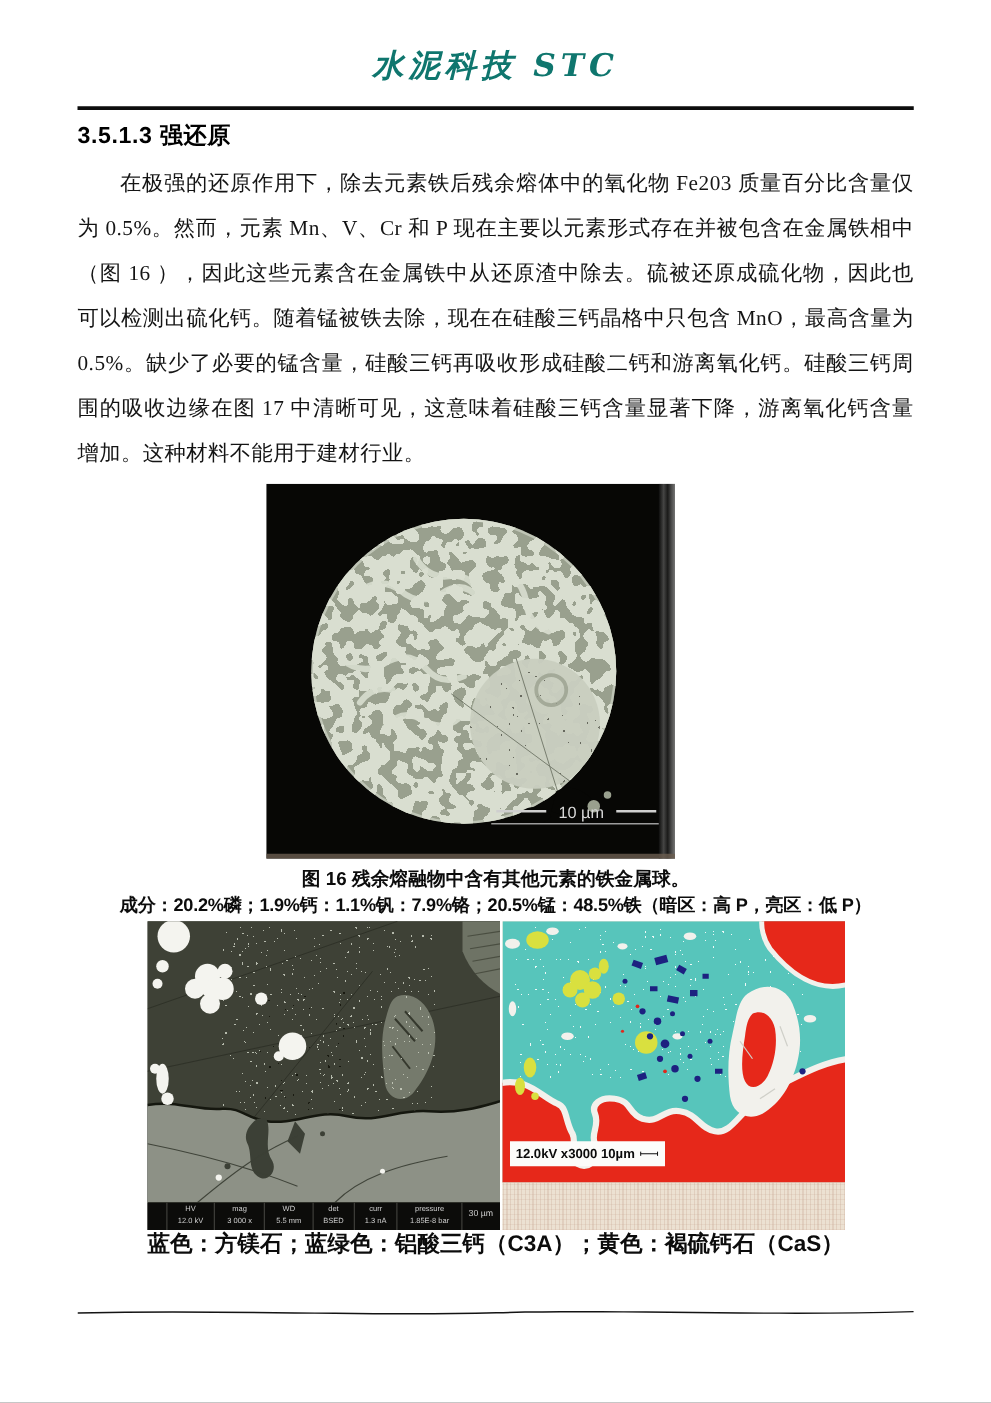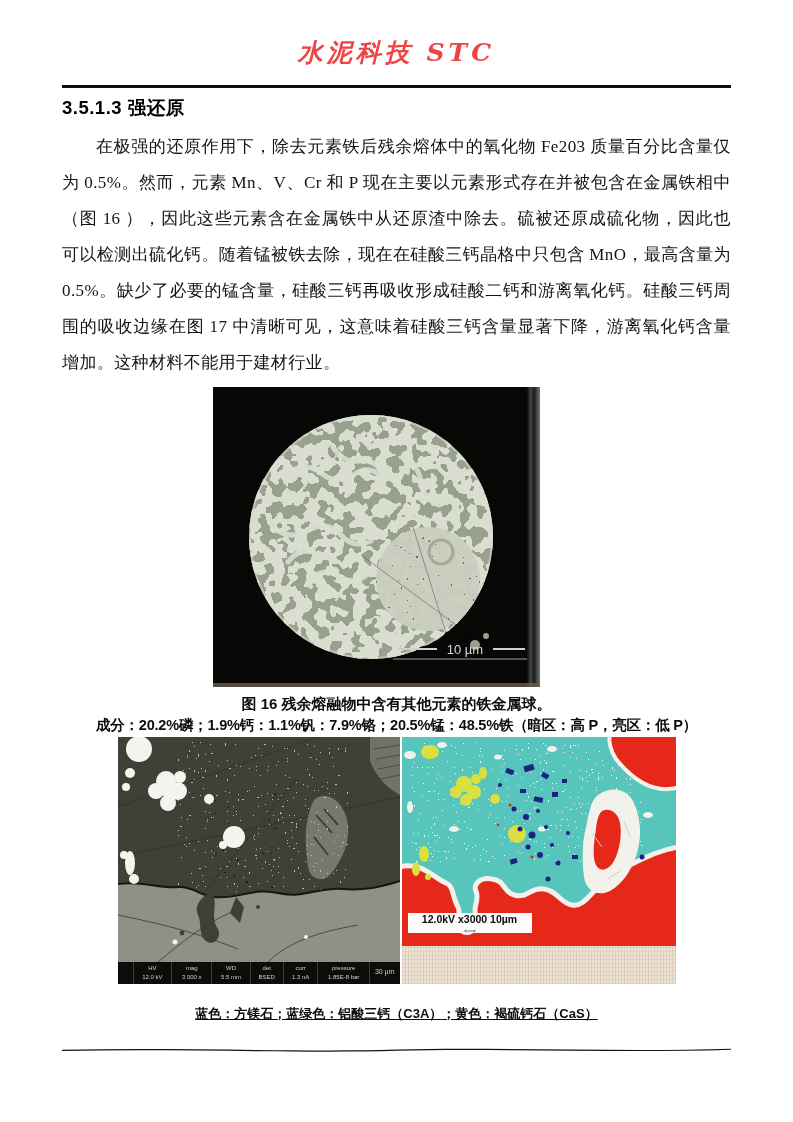--- a/index.html
+++ b/index.html
@@ -4,21 +4,21 @@
 <style>
   html,body{margin:0;padding:0;background:#9a9a9a;}
   .page{
     position:relative;width:793px;height:1122px;background:#ffffff;
     margin:0 auto;overflow:hidden;
     font-family:"Liberation Serif","DejaVu Serif",serif;color:#111;
   }
   .content{position:absolute;left:62px;top:0;width:669px;}
   .journal-title{
     margin-top:30px;height:46px;line-height:46px;text-align:center;
-    font-size:25px;font-style:italic;font-weight:600;letter-spacing:4px;color:#ef4444;
+    font-size:25px;font-style:italic;font-weight:600;letter-spacing:4px;color:#0f766e;
     font-family:"DejaVu Serif","Liberation Serif",serif;
   }
   .header-rule{height:2.5px;background:#0d0d0d;margin-top:9px;}
   .section-heading{
     margin-top:7px;font-size:18.5px;font-weight:bold;color:#000000;
     font-family:Liberation Sans, sans-serif;letter-spacing:0.5px;
   }
   .body-paragraph{
     margin-top:9px;font-size:17px;line-height:36px;text-align:justify;
     text-indent:2em;color:#141414;letter-spacing:0.4px;
@@ -37,29 +37,29 @@
     font-family:"Liberation Sans","DejaVu Sans",sans-serif;font-size:6px;line-height:1.45;
   }
   .sem-cell{border-left:1px solid #3c3c38;display:flex;flex-direction:column;justify-content:center;text-align:center;padding:0 2px;white-space:nowrap;}
   .sem-cell:first-child{border-left:none;}
   .sem-scale{flex:1;display:flex;align-items:center;justify-content:center;gap:3px;padding:0 5px;}
   .sem-scale .bar-line{height:1px;background:#cfcfcf;flex:1;}
   .sem-scale .bar-label{font-size:7px;white-space:nowrap;}
   .map-label-box{
     position:absolute;left:6px;bottom:51px;width:124px;height:20px;background:#fcfcfa;
     display:flex;align-items:center;gap:4px;padding:0 5px;box-sizing:border-box;
-    font-family:"Liberation Sans","DejaVu Sans",sans-serif;font-weight:bold;font-size:10.5px;color:#0a0a0a;white-space:nowrap;flex-direction:column;
+    font-family:"Liberation Sans","DejaVu Sans",sans-serif;font-weight:bold;font-size:10.5px;color:#0a0a0a;white-space:nowrap;
   }
   .cream-strip{
     position:absolute;left:0;bottom:0;width:274px;height:38px;background:#ece1d2;
     background-image:repeating-linear-gradient(90deg,rgba(196,160,140,0.28) 0 1px,transparent 1px 3px),
                      repeating-linear-gradient(0deg,rgba(196,160,140,0.18) 0 1px,transparent 1px 4px);
   }
   .cap17-1{margin-top:13px;font-size:15px;line-height:21px;}
-  .cap17-2{margin-top:19px;font-size:13px;line-height:21px;text-decoration:underline;}
+  .cap17-2{margin-top:1px;font-size:18px;line-height:21px;}
   .footer{position:absolute;left:62px;top:1046px;width:669px;}
   .footer-text{position:relative;height:18px;margin-top:3px;
     font-family:"Liberation Sans","DejaVu Sans",sans-serif;font-size:12px;color:#222;}
   .page-number{position:absolute;left:0;right:0;text-align:center;}
   .issue-label{position:absolute;right:2px;}
   svg{display:block;}
 </style>
 </head>
 <body>
 

